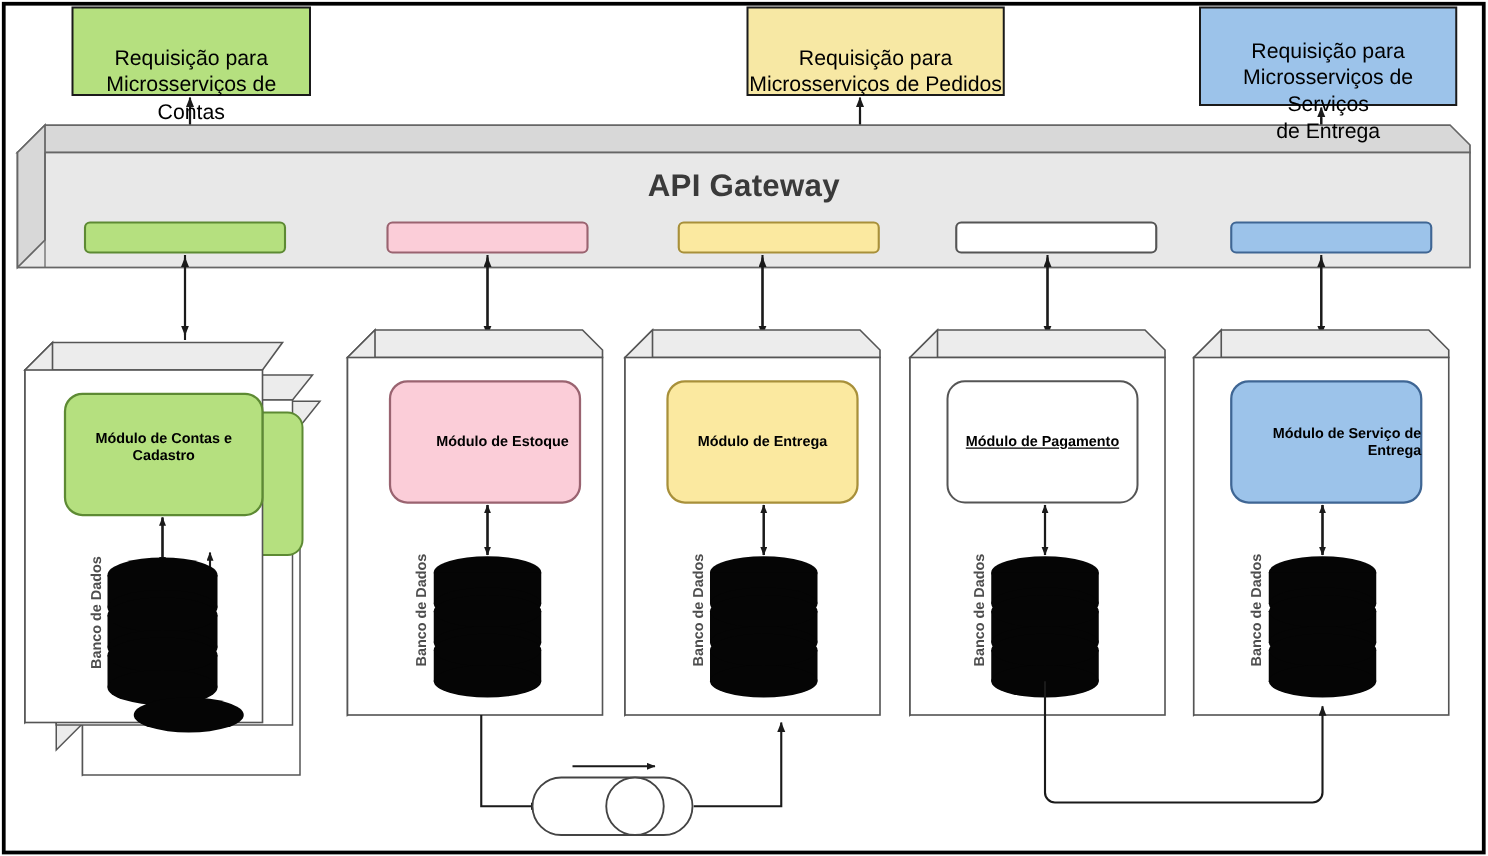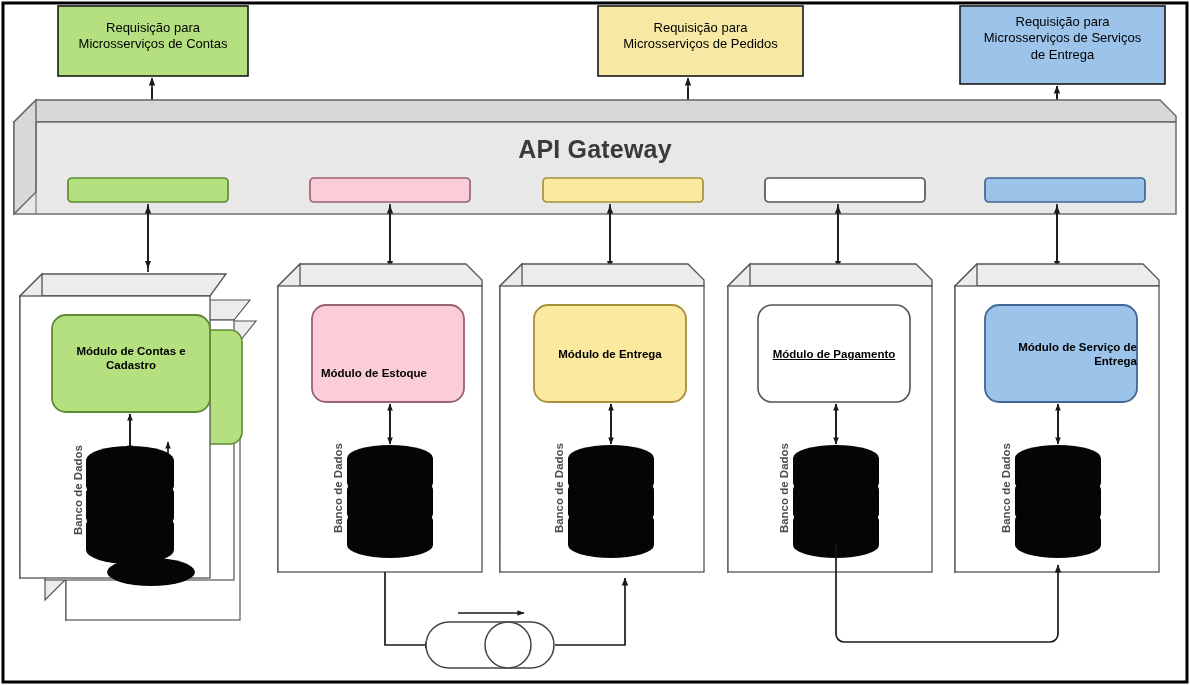--- a/index.html
+++ b/index.html
@@ -1,20 +1,20 @@
 <!DOCTYPE html>
 <html><head>
 <meta charset="utf-8">
 <style>
   html,body{margin:0;padding:0;background:#ffffff;}
   body{font-family:"Liberation Sans",sans-serif;}
   #stage{position:relative;width:1190px;height:685px;overflow:hidden;background:#fff;}
   #stage svg{position:absolute;left:0;top:0;}
   .lbl{position:absolute;text-align:center;color:#000;line-height:1.25;pointer-events:none;}
-  .req-lbl{font-size:13px;}
+  .req-lbl{font-size:17px;margin-top:16px;}
   .gw-title{font-size:25px;font-weight:bold;color:#3a3a3a;letter-spacing:.2px;}
   .mod-lbl{font-size:11.5px;font-weight:bold;}
   .db-lbl{font-size:11.5px;font-weight:bold;color:#4d4d4d;
           writing-mode:vertical-rl;transform:rotate(180deg);white-space:nowrap;}
 </style>
 </head>
 <body>
 
 <div id="stage">
 
@@ -203,21 +203,21 @@
     <path d="M836,545 L836,634 A8,8 0 0 0 844,642 L1050,642 A8,8 0 0 0 1058,634 L1058,565" fill="none" stroke="#1a1a1a" stroke-width="1.7" marker-end="url(#ah)"></path>
   </svg>
 
   <div class="lbl req-lbl" style="left:58px;top:20px;width:190px;">Requisição para<br>Microsserviços de Contas</div>
   <div class="lbl req-lbl" style="left:598px;top:20px;width:205px;">Requisição para<br>Microsserviços de Pedidos</div>
   <div class="lbl req-lbl" style="left:960px;top:14px;width:205px;">Requisição para<br>Microsserviços de Serviços<br>de Entrega</div>
 
   <div class="lbl mod-lbl" style="left:52px;top:344px;width:158px;">Módulo de Contas e<br>Cadastro</div>
 
   <div class="lbl gw-title" style="left:0px;top:134px;width:1190px;">API Gateway</div>
-  <div class="lbl mod-lbl" style="left:312px;top:366px;width:124px;">Módulo de Estoque</div>
+  <div class="lbl mod-lbl" style="left:312px;top:347px;width:124px;padding-left:28px;">Módulo de Estoque</div>
   <div class="lbl mod-lbl" style="left:534px;top:347px;width:152px;">Módulo de Entrega</div>
   <div class="lbl mod-lbl" style="left:758px;top:347px;width:152px;text-decoration:underline;">Módulo de Pagamento</div>
   <div class="lbl mod-lbl" style="left:985px;top:340px;width:152px;text-align:right;">Módulo de Serviço de<br>Entrega</div>
 
   <div class="db-lbl" style="position:absolute;left:72px;top:445px;">Banco de Dados</div>
   <div class="db-lbl" style="position:absolute;left:332px;top:443px;">Banco de Dados</div>
   <div class="db-lbl" style="position:absolute;left:553px;top:443px;">Banco de Dados</div>
   <div class="db-lbl" style="position:absolute;left:778px;top:443px;">Banco de Dados</div>
   <div class="db-lbl" style="position:absolute;left:1000px;top:443px;">Banco de Dados</div>
 

